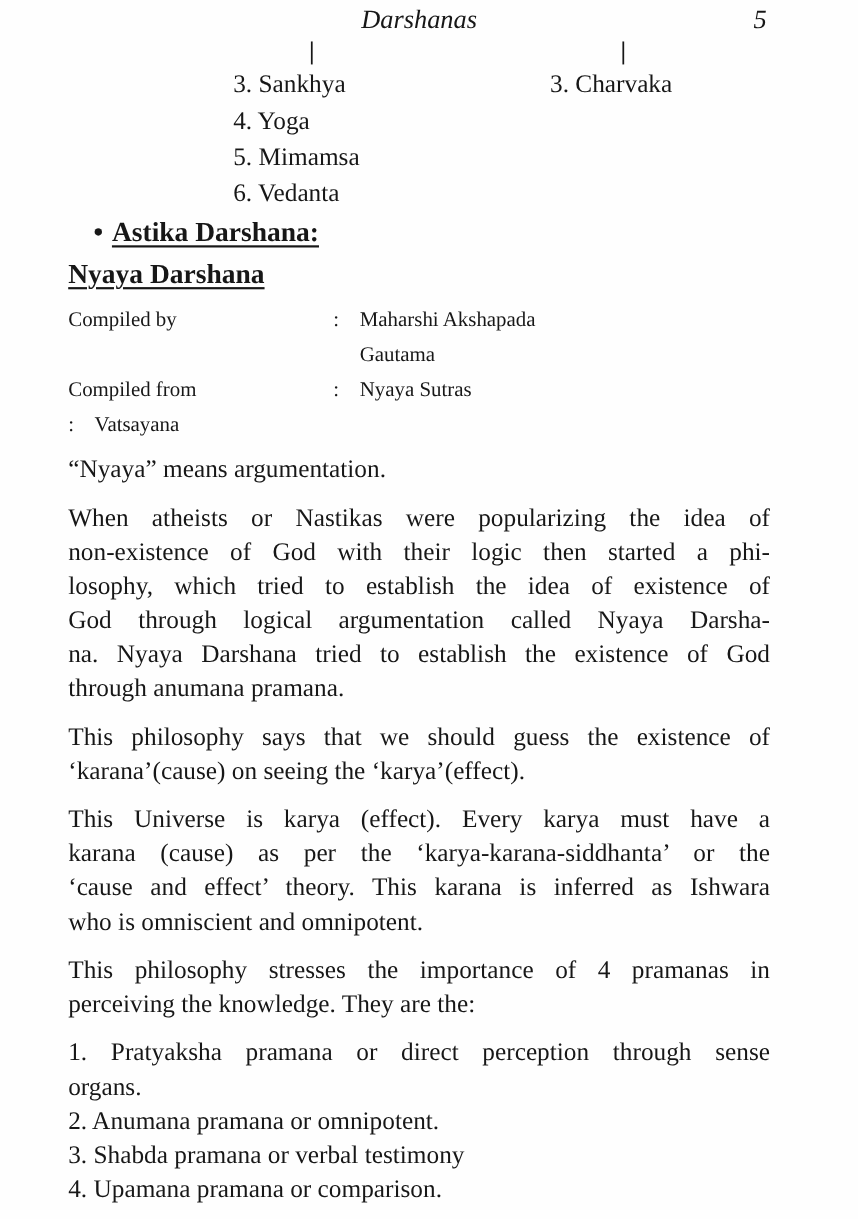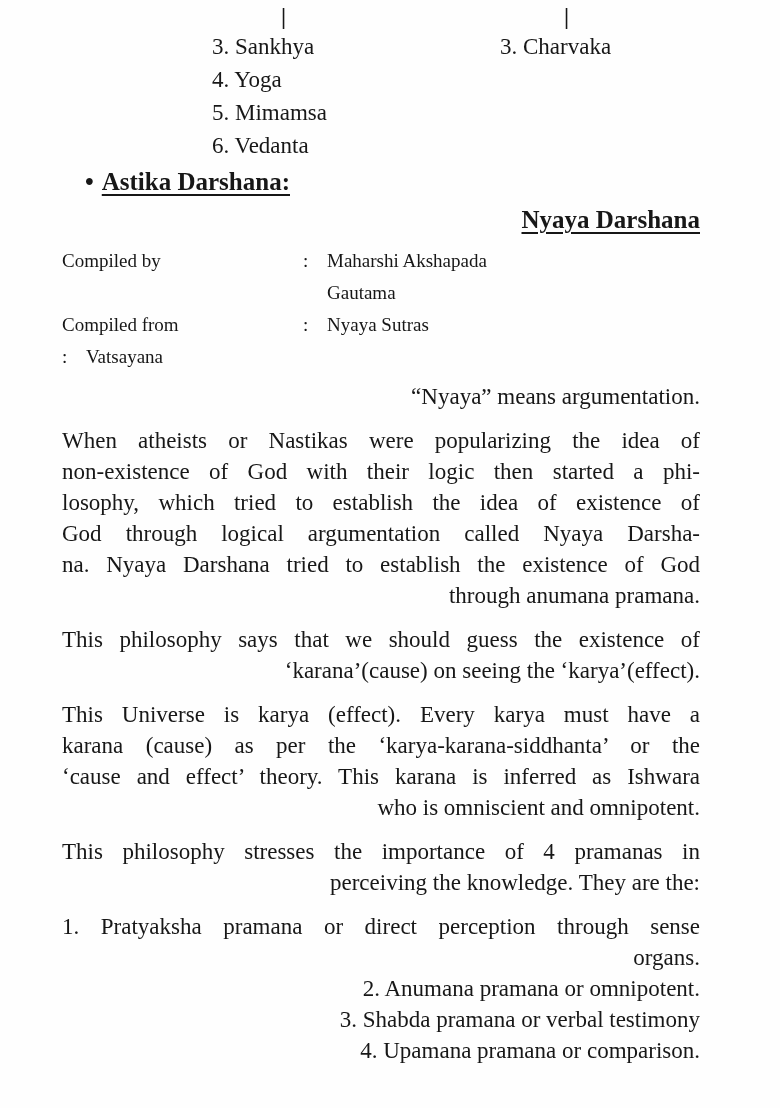--- a/index.html
+++ b/index.html
@@ -30,42 +30,46 @@
   .tree-col.right { left: 438px; }
   .tick {
     display: block; font-size: 23px; line-height: 26px;
     height: 26px; font-weight: 600;
   }
   .tree-col.left  .tick { margin-left: 69px; }
   .tree-col.right .tick { margin-left: 64px; }
   .tree-item { font-size: 23px; line-height: 33px; white-space: nowrap; }
   
   .sec-head { margin: 3px 0 0 23px; font-size: 25px; line-height: 30px; font-weight: 700; }
-  .sec-sub  { margin: 8px 0 0 0;  font-size: 25px; line-height: 30px; font-weight: 700; text-align: right; }
+  .sec-sub  { margin: 8px 0 0 0;  font-size: 25px; line-height: 30px; font-weight: 700; }
   .ul { text-decoration: underline; text-decoration-thickness: 2px; text-underline-offset: 4px; }
   .bullet { font-weight: 700; margin-right: 8px; }
   
   .details { margin-top: 10px; }
   .drow { display: flex; font-size: 19px; line-height: 32px; }
   .dlabel { width: 241px; flex: none; }
   .dsep { flex: none; width: 10px; }
   .dvalue { margin-left: 14px; white-space: pre-line; }
   
   .paras { margin-top: 0; }
   .para { margin-top: 13px; font-size: 23px; line-height: 31px; }
   .para:first-child { margin-top: 8px; }
-  .tline { text-align: right; }
+  .tline { text-align: left; }
   .tline.stretch { text-align: justify; text-align-last: justify; }
   .it { }
 </style>
 </head>
 <body>
 
 <div class="page">
 
+  <div class="hdr">
+    <div class="title">Darshanas</div>
+    <div class="pageno">5</div>
+  </div>
 
   <div class="tree">
     <div class="tree-col left">
       <span class="tick">|</span>
       <div class="tree-item">3. Sankhya</div>
       <div class="tree-item">4. Yoga</div>
       <div class="tree-item">5. Mimamsa</div>
       <div class="tree-item">6. Vedanta</div>
     </div>
     <div class="tree-col right">

